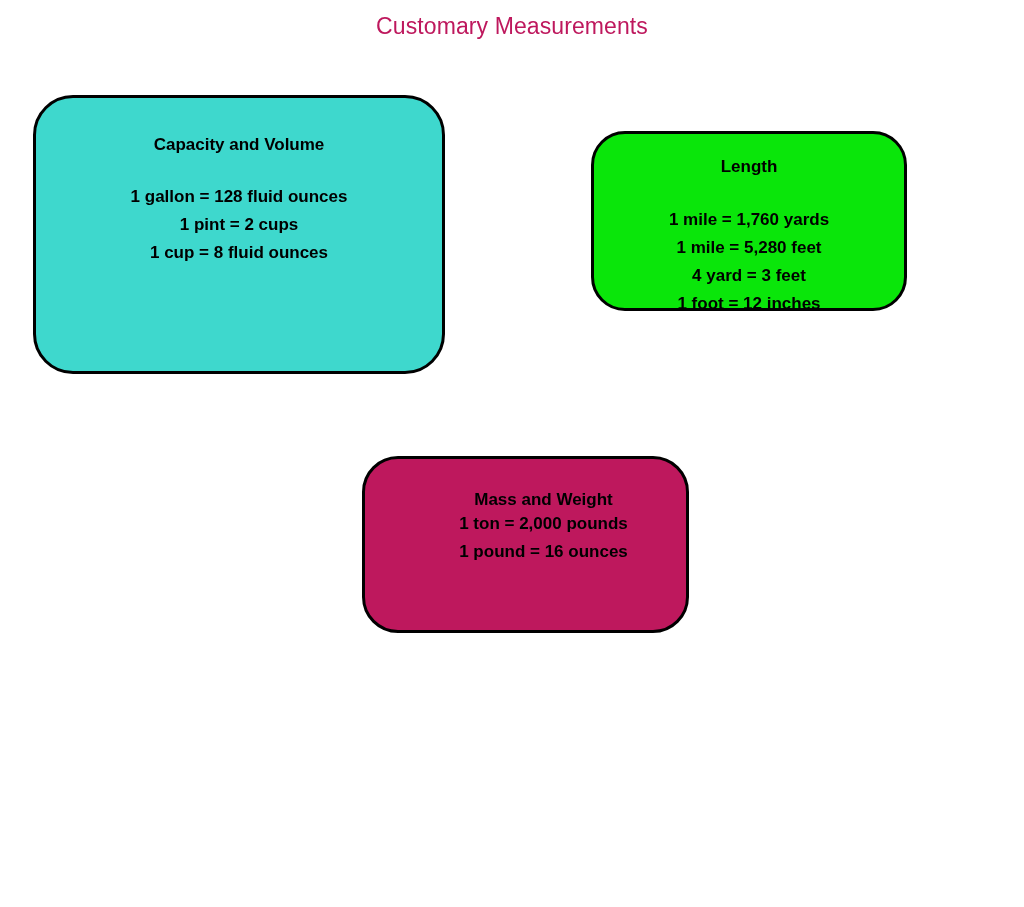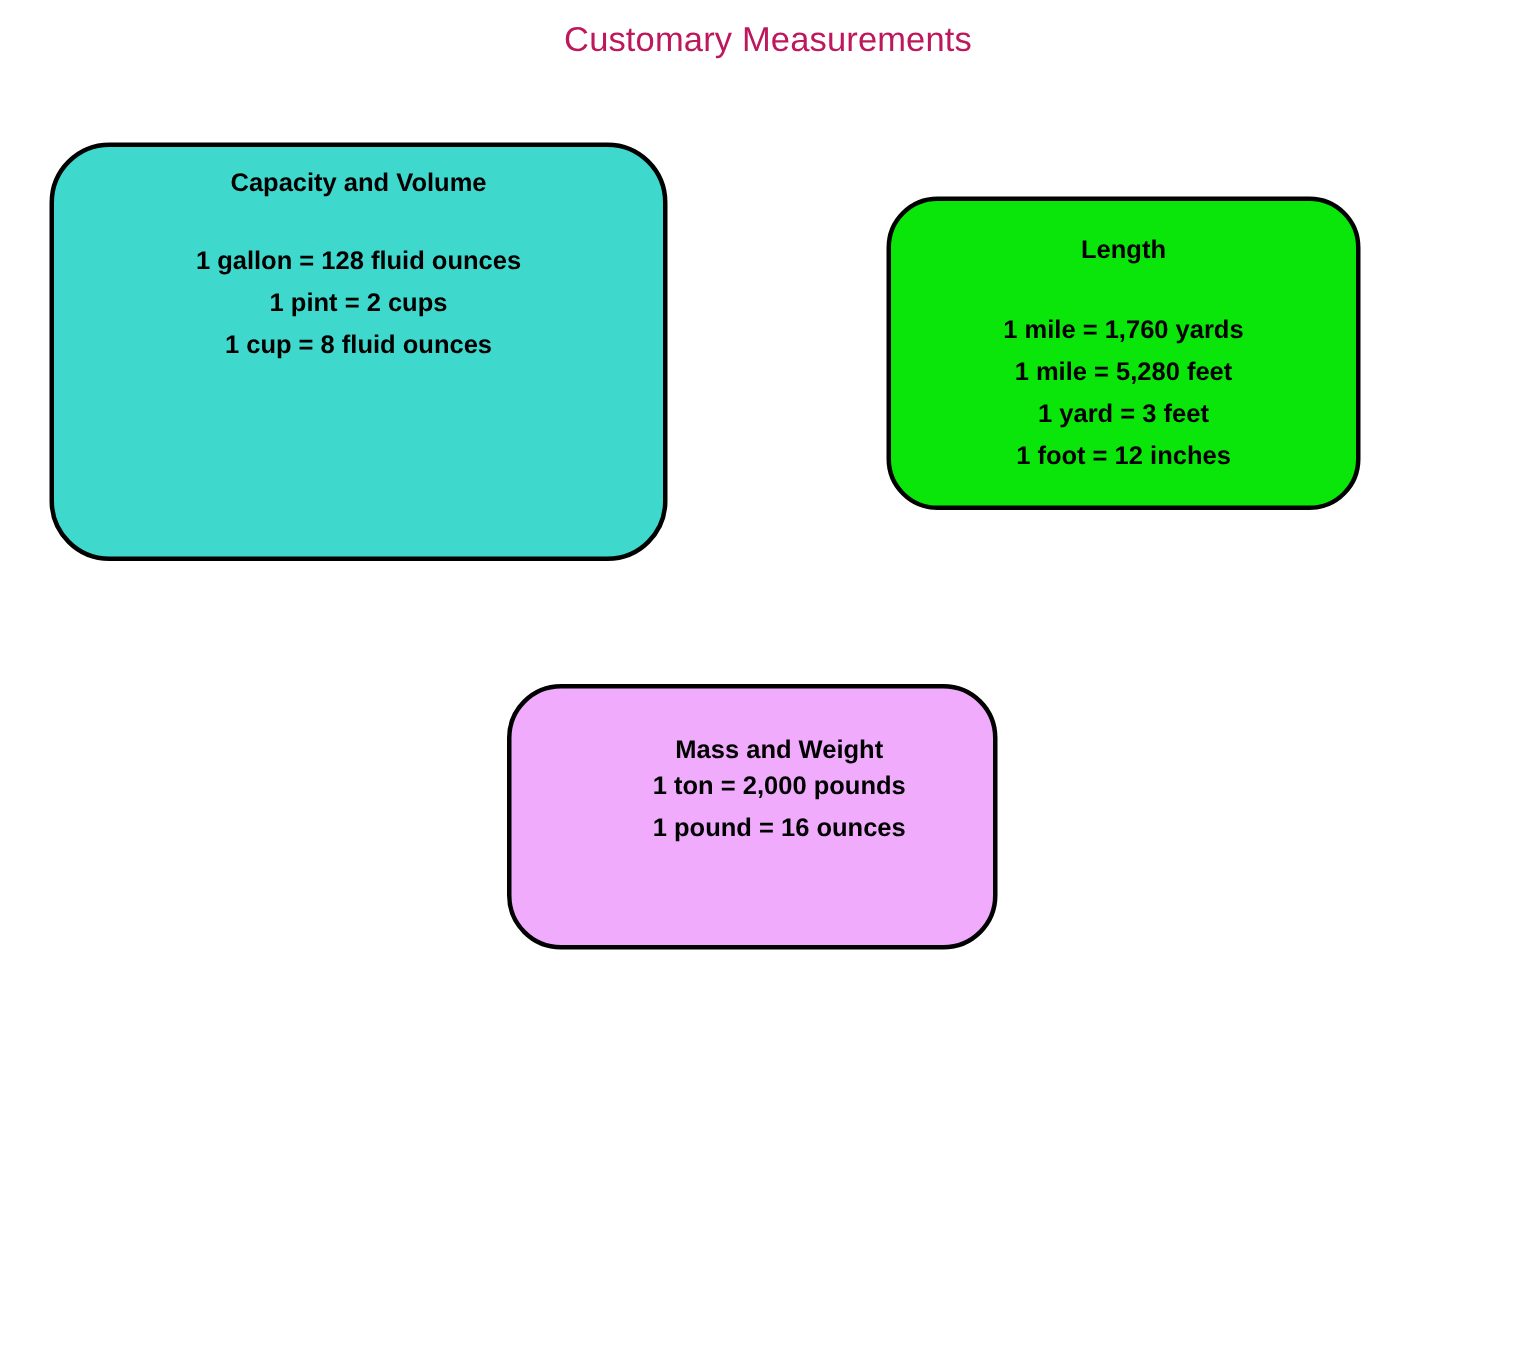--- a/index.html
+++ b/index.html
@@ -70,48 +70,48 @@
   }
 
   
   #box-capacity {
     left: 33px;
     top: 95px;
     width: 412px;
     height: 279px;
     background: #3ed8cd;
     border-radius: 40px;
-    padding-top: 13px;
+    padding-top: 36px;
     align-items: center;
   }
   #box-capacity .box-lines {
     margin-top: 28px;
   }
 
   
   #box-length {
     left: 591px;
     top: 131px;
     width: 316px;
-    height: 209px;
+    height: 180px;
     background: #0ae60a;
     border-radius: 34px;
     padding-top: 22px;
   }
   #box-length .box-lines {
     margin-top: 29px;
   }
 
   
   #box-mass {
-    left: 338px;
+    left: 362px;
     top: 456px;
     width: 327px;
     height: 177px;
-    background: #f0abfc;
+    background: #be185d;
     border-radius: 36px;
     padding-top: 30px;
     padding-left: 36px;
   }
   #box-mass .box-lines {
   }
 </style>
 </head>
 <body>
 
@@ -126,21 +126,21 @@
       <div class="line">1 pint = 2 cups</div>
       <div class="line">1 cup = 8 fluid ounces</div>
     </div>
   </div>
 
   <div class="callout" id="box-length">
     <div class="box-heading">Length</div>
     <div class="box-lines">
       <div class="line">1 mile = 1,760 yards</div>
       <div class="line">1 mile = 5,280 feet</div>
-      <div class="line">1 yard = 3 feet</div>
+      <div class="line">4 yard = 3 feet</div>
       <div class="line">1 foot = 12 inches</div>
     </div>
   </div>
 
   <div class="callout" id="box-mass">
     <div class="box-heading">Mass and Weight</div>
     <div class="box-lines">
       <div class="line">1 ton = 2,000 pounds</div>
       <div class="line">1 pound = 16 ounces</div>
     </div>

